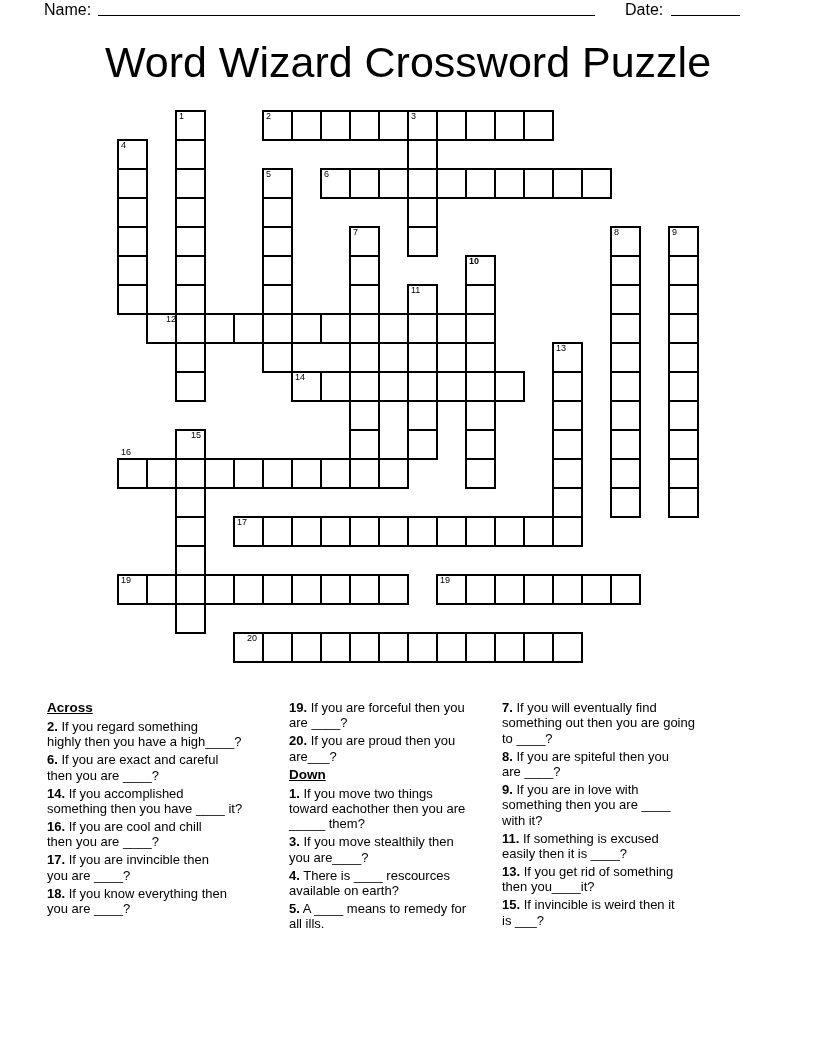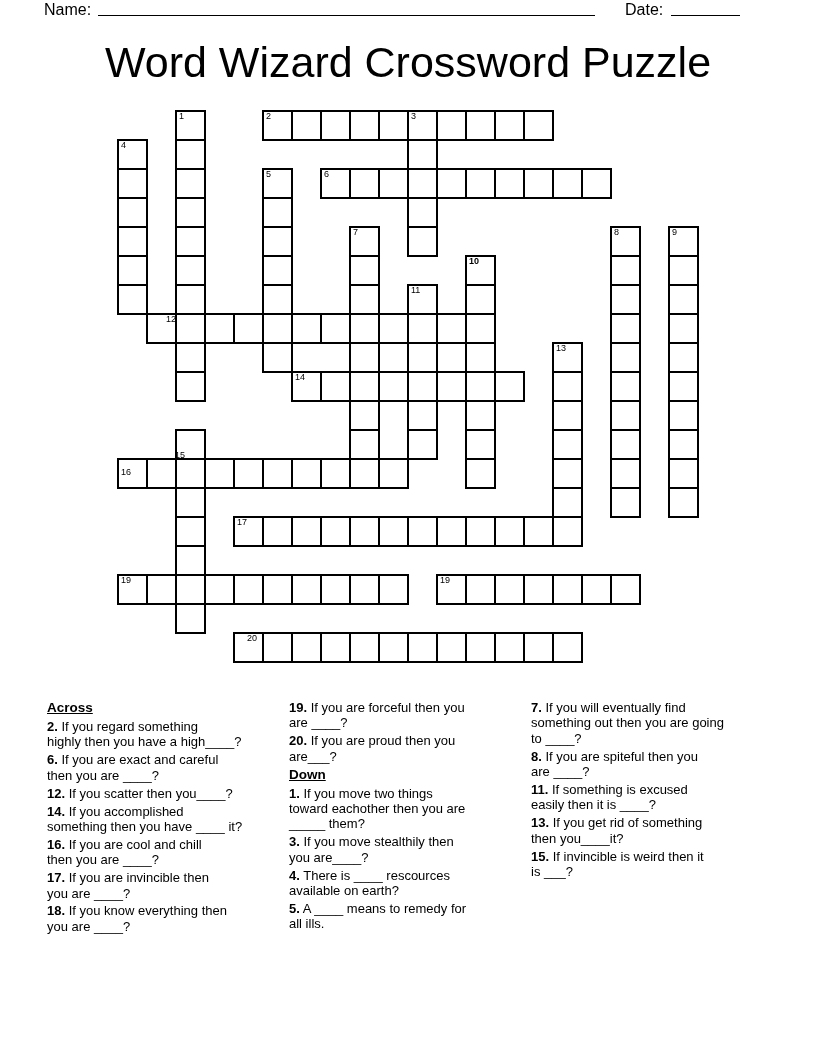--- a/index.html
+++ b/index.html
@@ -29,21 +29,21 @@
   }
   .cellnum{
     position:absolute;font-size:9px;line-height:9px;z-index:2;
     font-family:"Liberation Sans","DejaVu Sans",sans-serif;
   }
   
   #clues{position:absolute;left:0;top:700px;width:816px;}
   .clue-col{position:absolute;top:0;width:240px;}
   .clue-col-0{left:47px;}
   .clue-col-1{left:289px;}
-  .clue-col-2{left:531px;}
+  .clue-col-2{left:502px;}
   .clue-heading{font-size:13.5px;font-weight:700;margin:0 0 3px 0;line-height:16px;}
   .clue-heading span{text-decoration:underline;}
   .clue{margin:0 0 2.5px 0;font-size:13px;line-height:15.4px;}
   .clue-num{font-weight:700;}
   .clue-text{white-space:pre-line;}
 </style>
 </head>
 <body>
 
 <div class="page">
@@ -216,46 +216,45 @@
       <div class="cell" style="left: 435px; top: 377px;"></div>
       <div class="cell" style="left: 58px; top: 319px;"></div>
       <div class="cell" style="left: 58px; top: 377px;"></div>
       <div class="cell" style="left: 58px; top: 406px;"></div>
       <div class="cell" style="left: 58px; top: 435px;"></div>
       <div class="cell" style="left: 58px; top: 493px;"></div>
       <div class="cellnum" style="left: 149px; top: 2px;">2</div>
       <div class="cellnum" style="left: 207px; top: 60px;">6</div>
       <div class="cellnum" style="left: 33px; top: 205px; margin-left: 16px;">12</div>
       <div class="cellnum" style="left: 178px; top: 263px;">14</div>
-      <div class="cellnum" style="left: 4px; top: 358px;">16</div>
+      <div class="cellnum" style="left: 4px; top: 338px;">16</div>
       <div class="cellnum" style="left: 120px; top: 408px;">17</div>
       <div class="cellnum" style="left: 4px; top: 466px;">19</div>
       <div class="cellnum" style="left: 323px; top: 466px;">19</div>
       <div class="cellnum" style="left: 120px; top: 524px; margin-left: 10px;">20</div>
       <div class="cellnum" style="left: 62px; top: 2px;">1</div>
       <div class="cellnum" style="left: 294px; top: 2px;">3</div>
       <div class="cellnum" style="left: 4px; top: 31px;">4</div>
       <div class="cellnum" style="left: 149px; top: 60px;">5</div>
       <div class="cellnum" style="left: 236px; top: 118px;">7</div>
       <div class="cellnum" style="left: 497px; top: 118px;">8</div>
       <div class="cellnum" style="left: 555px; top: 118px;">9</div>
       <div class="cellnum" style="left: 352px; top: 147px; font-weight: bold;">10</div>
       <div class="cellnum" style="left: 294px; top: 176px;">11</div>
       <div class="cellnum" style="left: 439px; top: 234px;">13</div>
-      <div class="cellnum" style="left: 58px; top: 321px; margin-top: 20px;">15</div>
+      <div class="cellnum" style="left: 74px; top: 321px;">15</div>
     </div>
 
   <div id="clues">
       <div class="clue-col clue-col-0">
         <div class="clue-heading"><span>Across</span></div>
         <p class="clue"><b class="clue-num">2.</b><span class="clue-text"> If you regard something
 highly then you have a high____?</span></p>
         <p class="clue"><b class="clue-num">6.</b><span class="clue-text"> If you are exact and careful
 then you are ____?</span></p>
-        <p class="clue"><b class="clue-num">12.</b><span class="clue-text"> If you scatter then you____?</span></p>
         <p class="clue"><b class="clue-num">14.</b><span class="clue-text"> If you accomplished
 something then you have ____ it?</span></p>
         <p class="clue"><b class="clue-num">16.</b><span class="clue-text"> If you are cool and chill
 then you are ____?</span></p>
         <p class="clue"><b class="clue-num">17.</b><span class="clue-text"> If you are invincible then
 you are ____?</span></p>
         <p class="clue"><b class="clue-num">18.</b><span class="clue-text"> If you know everything then
 you are ____?</span></p>
       </div>
       <div class="clue-col clue-col-1">
@@ -273,20 +272,23 @@
 available on earth?</span></p>
         <p class="clue"><b class="clue-num">5.</b><span class="clue-text"> A ____ means to remedy for
 all ills.</span></p>
       </div>
       <div class="clue-col clue-col-2">
         <p class="clue"><b class="clue-num">7.</b><span class="clue-text"> If you will eventually find
 something out then you are going
 to ____?</span></p>
         <p class="clue"><b class="clue-num">8.</b><span class="clue-text"> If you are spiteful then you
 are ____?</span></p>
+        <p class="clue"><b class="clue-num">9.</b><span class="clue-text"> If you are in love with
+something then you are ____
+with it?</span></p>
         <p class="clue"><b class="clue-num">11.</b><span class="clue-text"> If something is excused
 easily then it is ____?</span></p>
         <p class="clue"><b class="clue-num">13.</b><span class="clue-text"> If you get rid of something
 then you____it?</span></p>
         <p class="clue"><b class="clue-num">15.</b><span class="clue-text"> If invincible is weird then it
 is ___?</span></p>
       </div>
     </div>
 
 </div>

